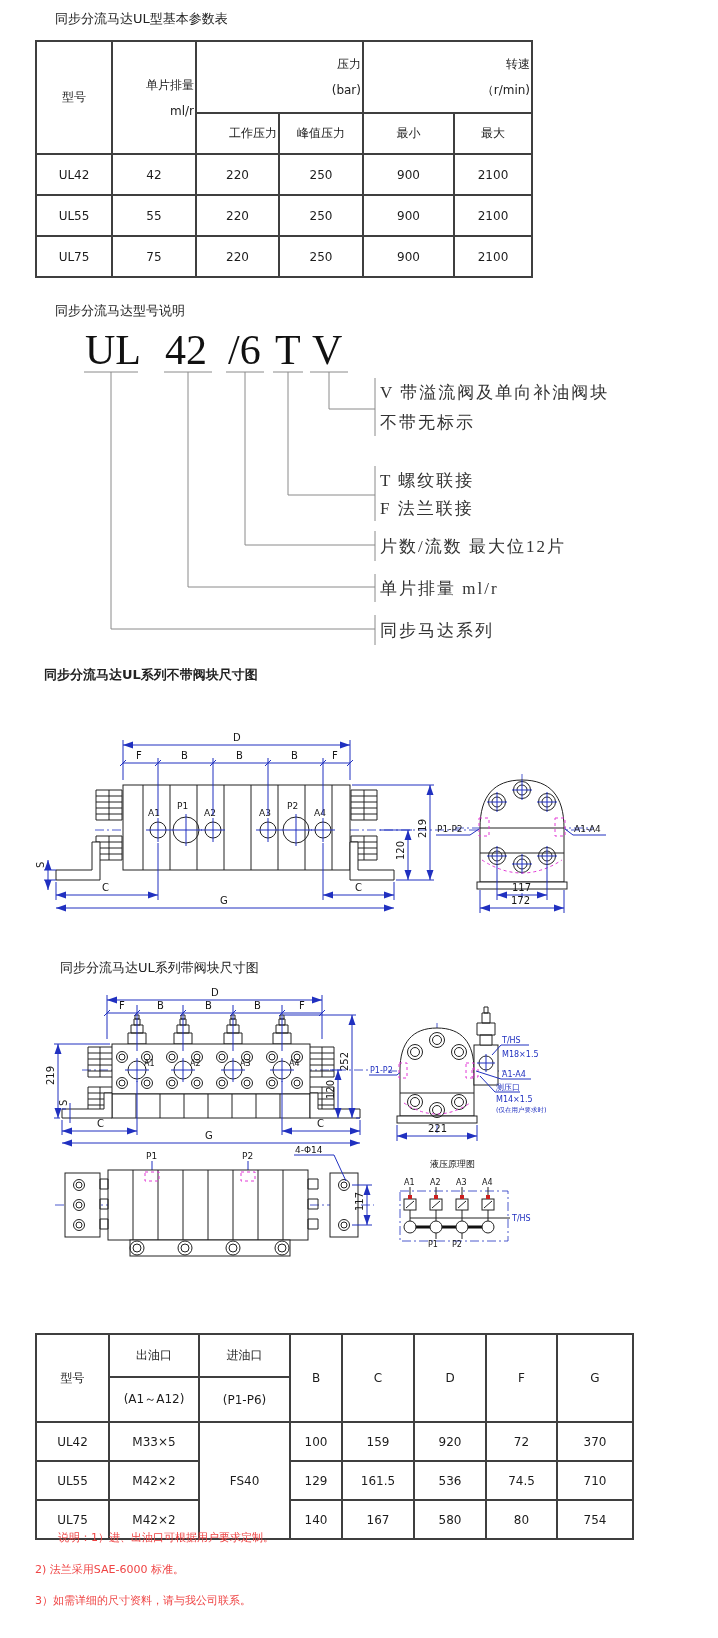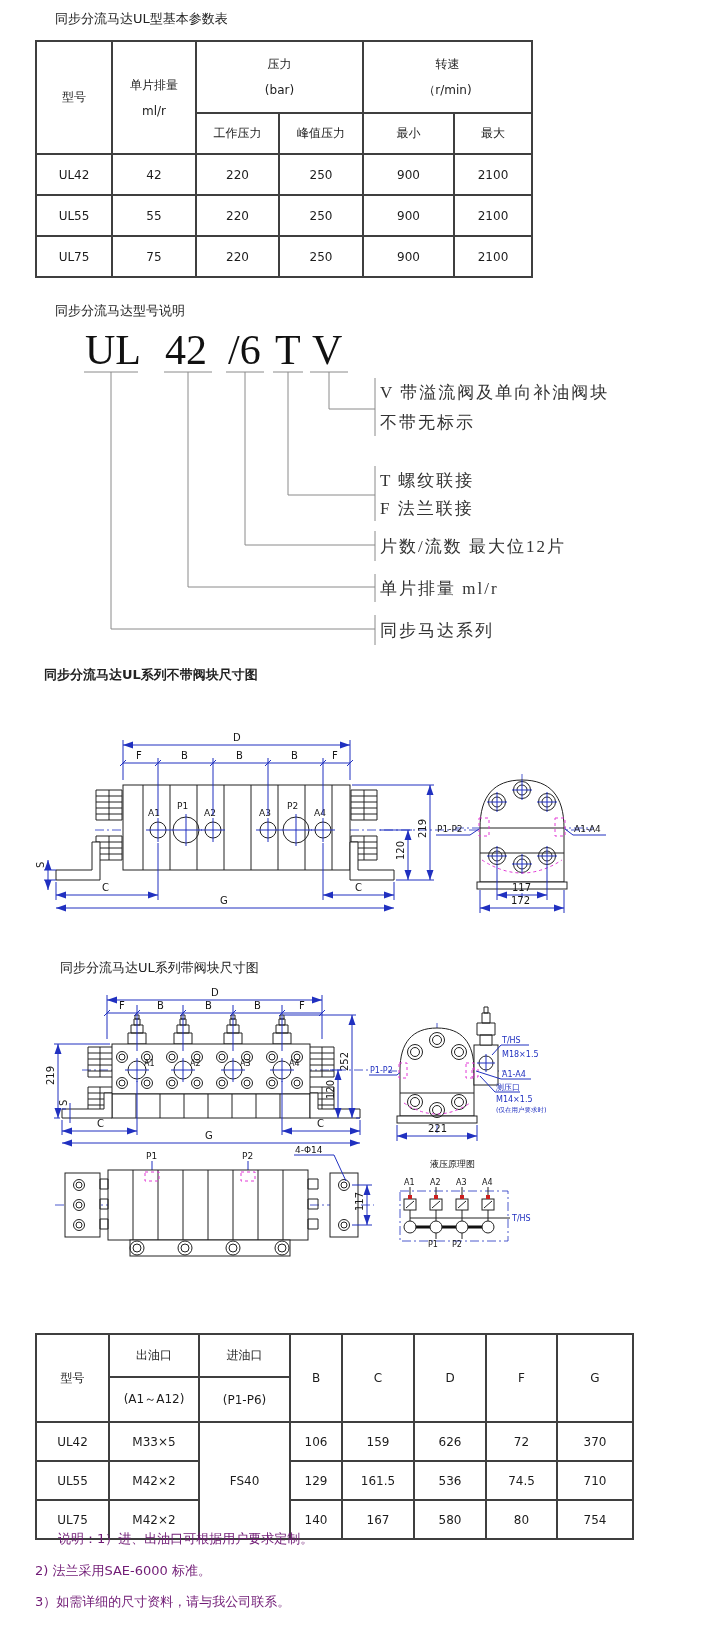--- a/index.html
+++ b/index.html
@@ -5,22 +5,22 @@
   html,body{margin:0;padding:0;background:#fff;}
   #page{position:relative;width:718px;height:1638px;background:#fff;overflow:hidden;
         font-family:"DejaVu Sans","Liberation Sans",sans-serif;color:#1c1c1c;text-decoration:underline;}
   .sec-title{position:absolute;font-size:13px;color:#222;white-space:nowrap;}
   .bold{font-weight:bold;}
   table{border-collapse:collapse;table-layout:fixed;}
   td{border:2px solid #3f3f3f;text-align:center;vertical-align:middle;
      font-size:12px;color:#1c1c1c;overflow:hidden;}
   #param-table{position:absolute;left:35px;top:40px;width:496px;}
   #dim-table{position:absolute;left:35px;top:1333px;width:597px;}
-  .two-line div{line-height:26px;}
-  .note{position:absolute;font-size:13px;color:#701a75;white-space:nowrap;}
+  .two-line div{line-height:26px;text-align:right;}
+  .note{position:absolute;font-size:11px;color:#ef4444;white-space:nowrap;}
   svg{position:absolute;}
   svg text{font-family:"DejaVu Sans","Liberation Sans",sans-serif;fill:#151515;font-size:10px;}
   .ol{stroke:#222;fill:none;stroke-width:1;}
   .olw{stroke:#222;fill:#fff;stroke-width:1;}
   .dim{stroke:#2030c0;fill:none;stroke-width:1;}
   .cl{stroke:#2030c0;fill:none;stroke-width:0.8;stroke-dasharray:9 3 2 3;}
   .hid{stroke:#e23ad6;fill:none;stroke-width:1;stroke-dasharray:3 3;}
   .bt{font-family:"Liberation Serif","DejaVu Serif",serif;font-size:42px;fill:#111;}
   .lbl17{font-family:"Liberation Serif","DejaVu Serif",serif;font-size:17px;fill:#333;letter-spacing:2px;}
   .gline{stroke:#8a8a8a;stroke-width:1;fill:none;}
@@ -55,21 +55,21 @@
       <td colspan="2" class="two-line" style="height:68px;">
         <div>压力</div>
         <div>(bar)</div>
       </td>
       <td colspan="2" class="two-line">
         <div>转速</div>
         <div>（r/min)</div>
       </td>
     </tr>
     <tr>
-      <td style="height:37px;">工作压力</td>
+      <td style="height:37px;text-align:right;">工作压力</td>
       <td>峰值压力</td>
       <td>最小</td>
       <td>最大</td>
     </tr>
     <tr>
       <td style="height:37px;">UL42</td>
       <td>42</td>
       <td>220</td>
       <td>250</td>
       <td>900</td>
@@ -509,23 +509,23 @@
       <td rowspan="2">G</td>
     </tr>
     <tr>
       <td style="height:41px;">(A1～A12)</td>
       <td>(P1-P6)</td>
     </tr>
     <tr>
       <td style="height:35px;">UL42</td>
       <td>M33×5</td>
       <td rowspan="3">FS40</td>
-      <td>106</td>
+      <td>100</td>
       <td>159</td>
-      <td>626</td>
+      <td>920</td>
       <td>72</td>
       <td>370</td>
     </tr>
     <tr>
       <td style="height:35px;">UL55</td>
       <td>M42×2</td>
       <td>129</td>
       <td>161.5</td>
       <td>536</td>
       <td>74.5</td>

